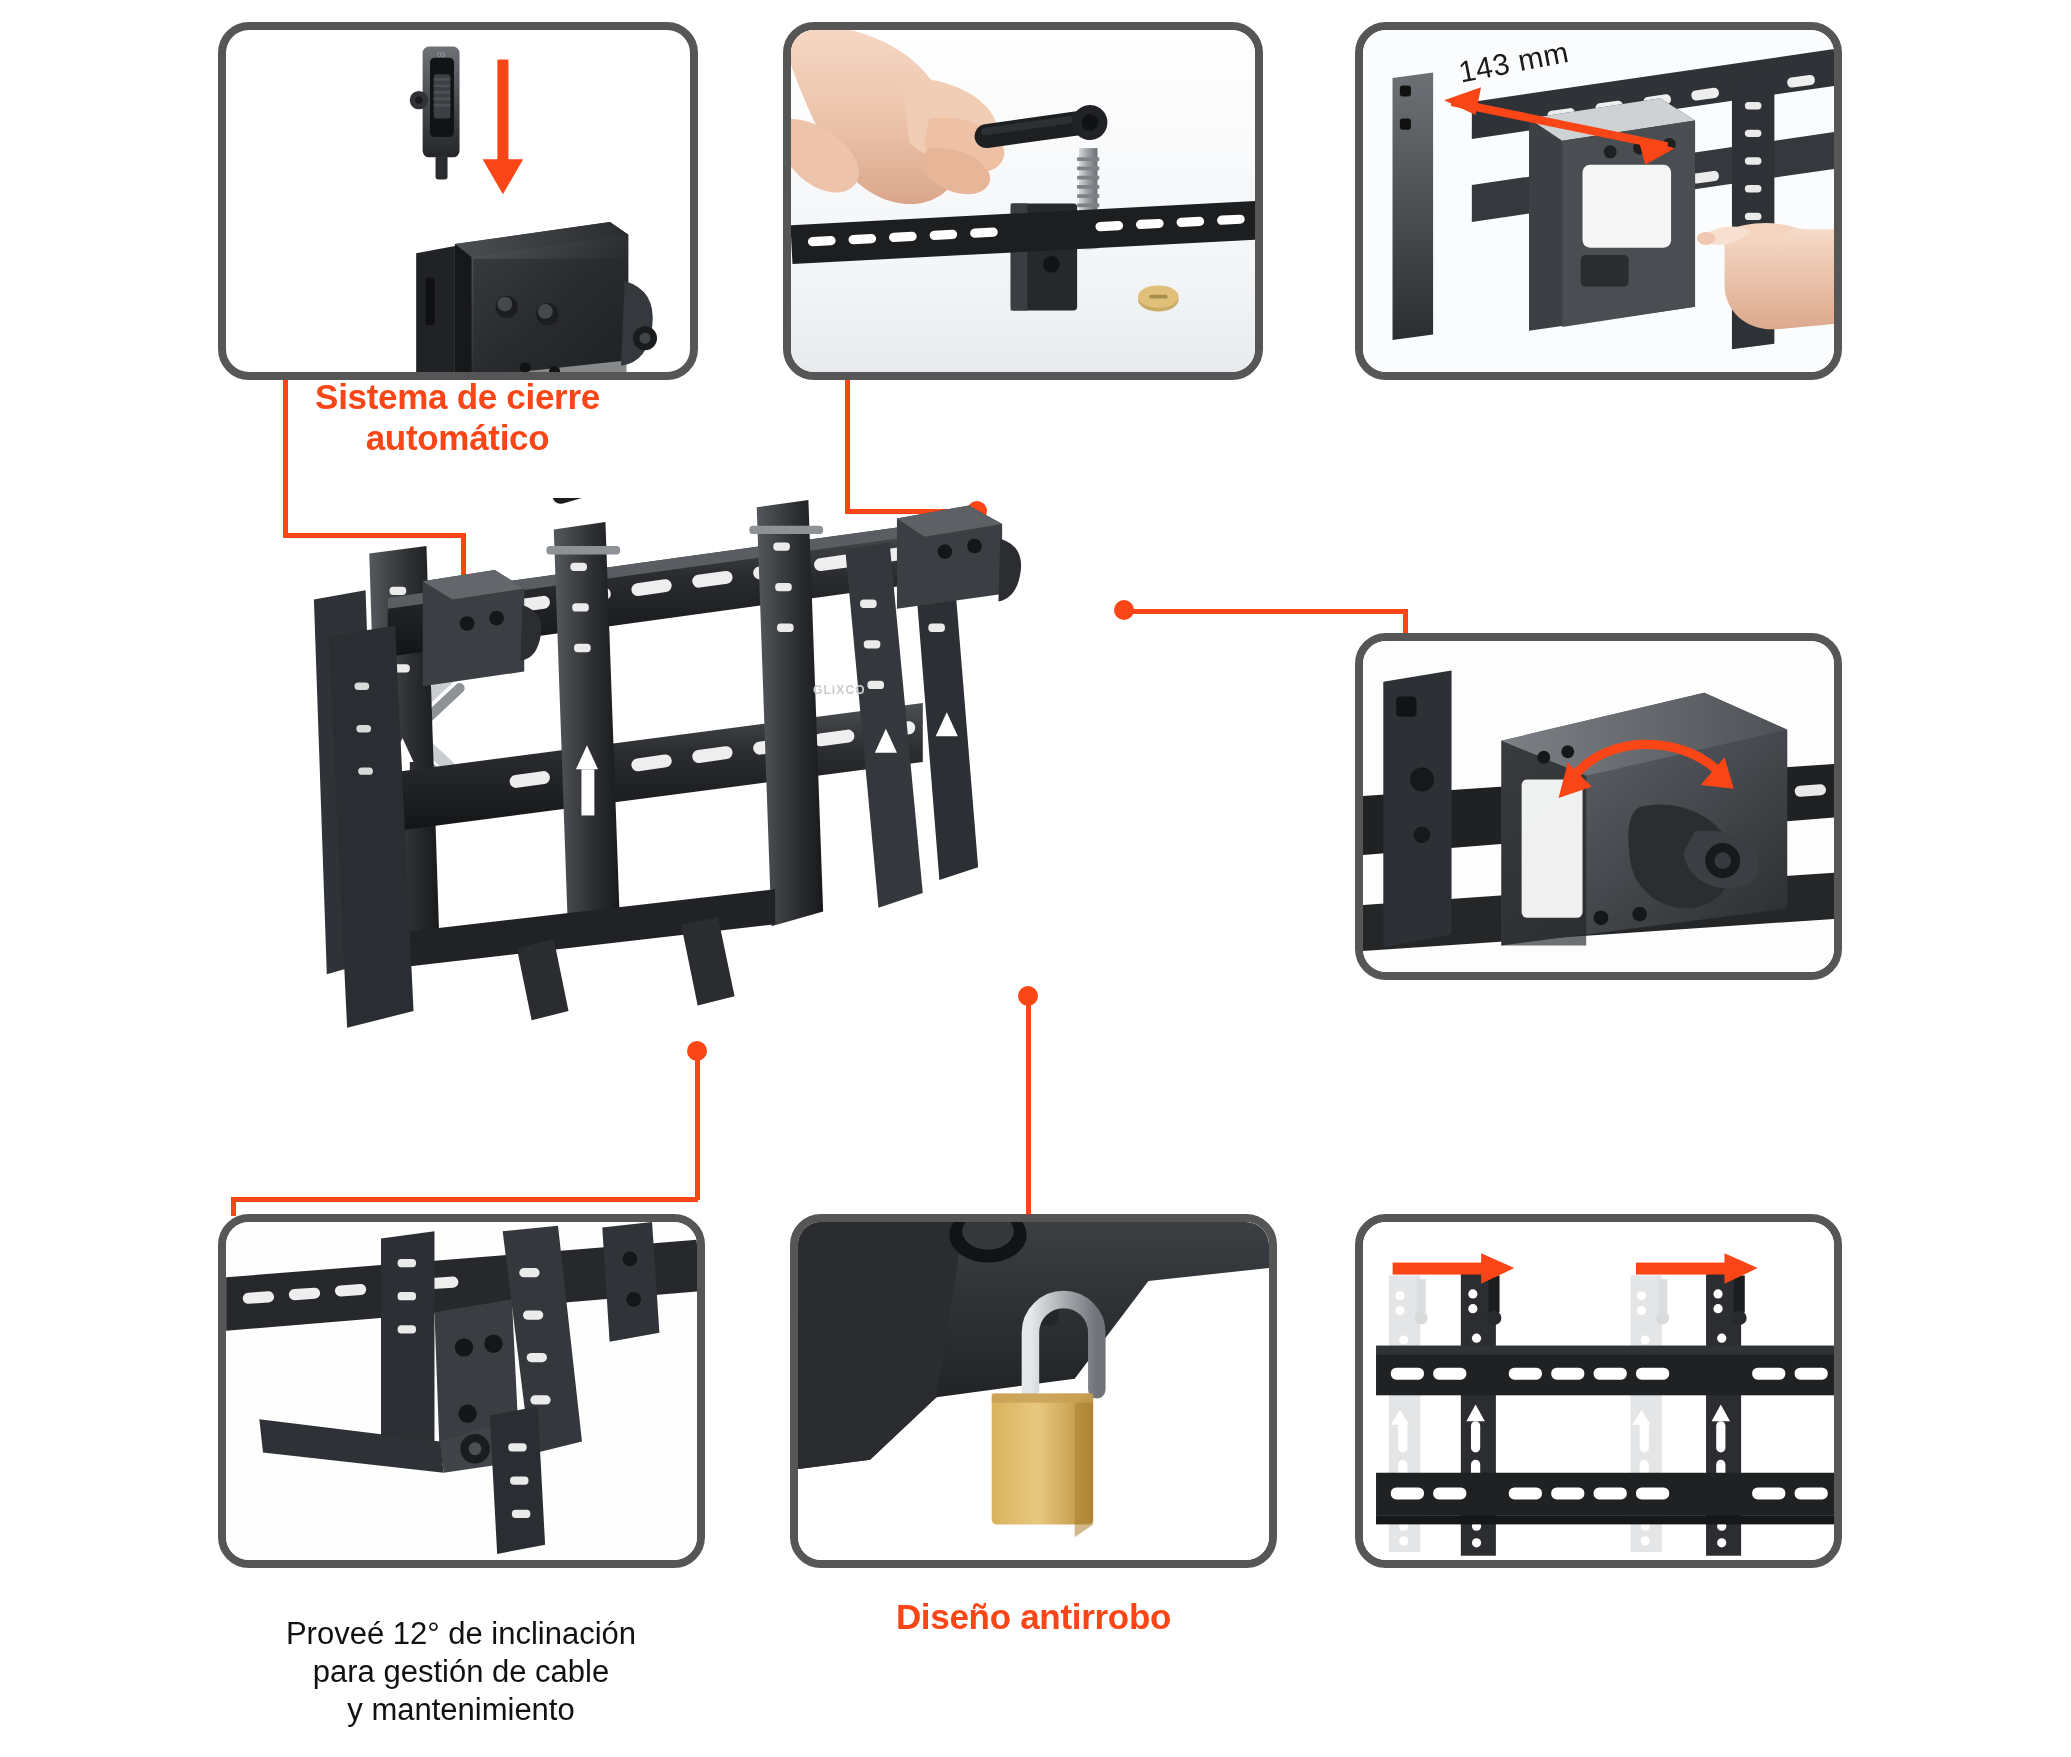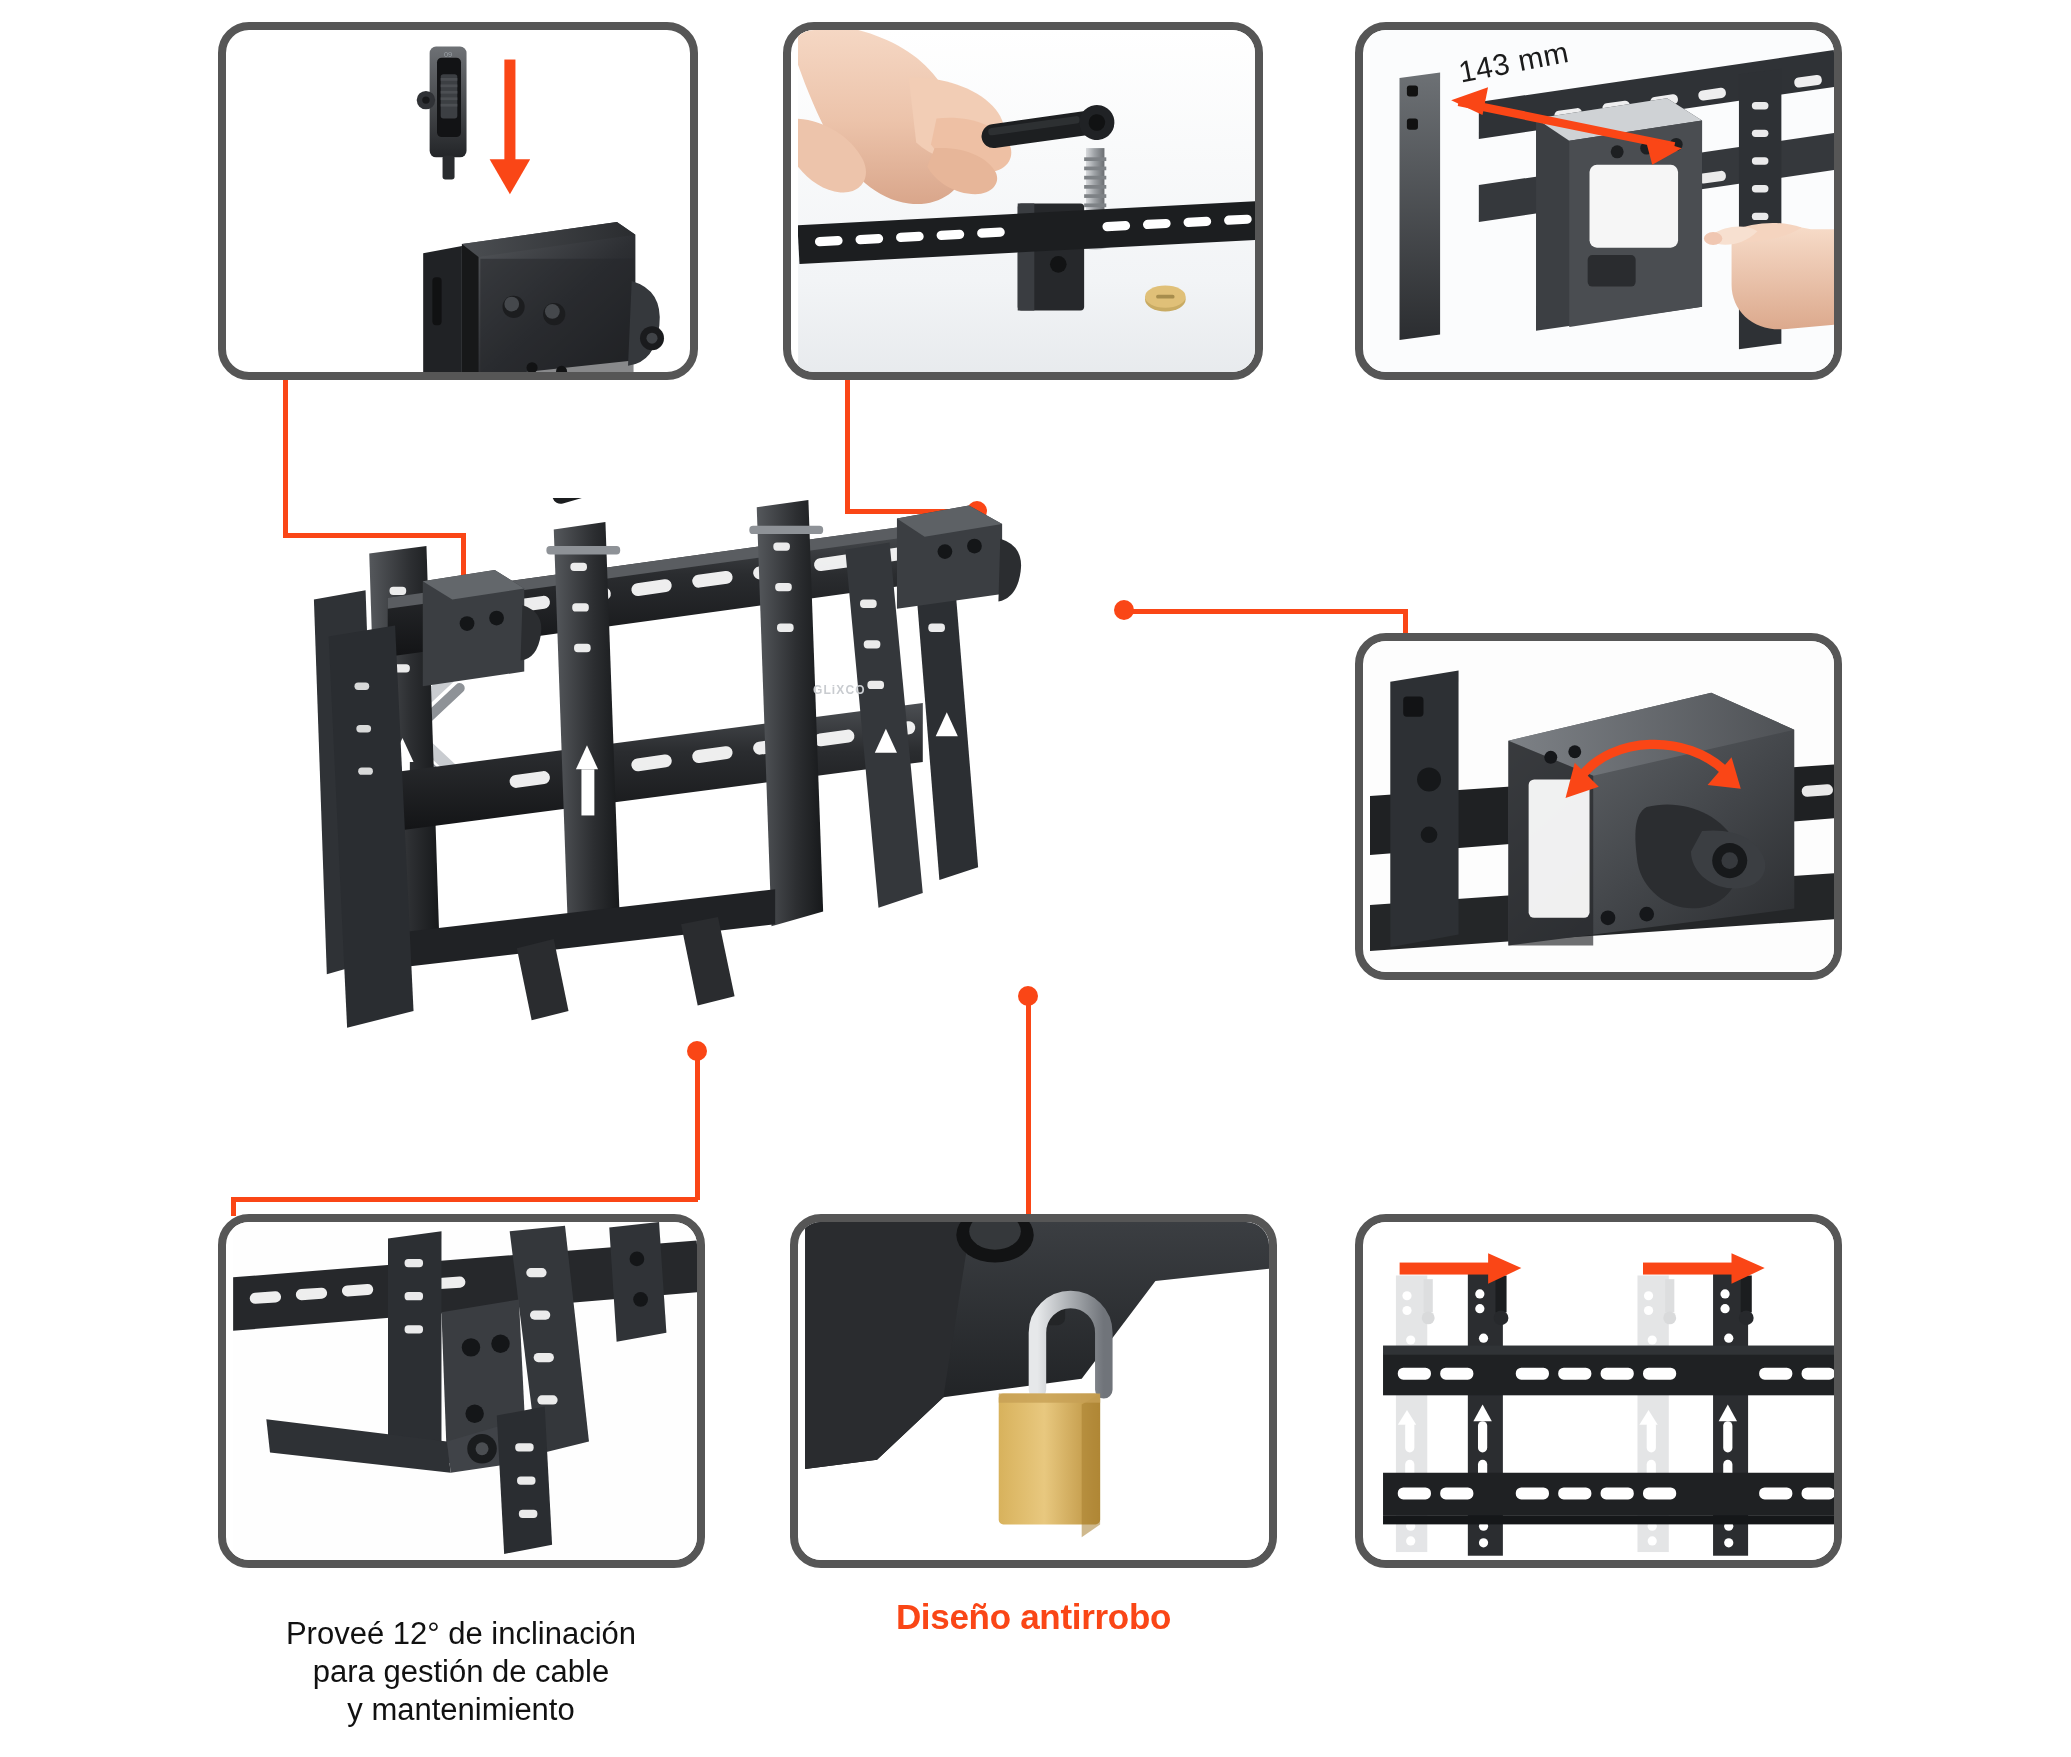--- a/index.html
+++ b/index.html
@@ -30,21 +30,20 @@
     box-sizing: border-box;
     border: 8.3px solid #565656;
     border-radius: 31px;
     background: #ffffff;
     overflow: hidden;
   }
   .panel-inner {
     position: absolute;
     left: 0; top: 0; right: 0; bottom: 0;
     overflow: hidden;
-    padding-left: 7px;
   }
 
   
   .caption {
     position: absolute;
     text-align: center;
     color: #FA4616;
     font-weight: bold;
     line-height: 1.16;
     letter-spacing: -0.3px;
@@ -187,20 +186,22 @@
           <path d="M236 64 q34 10 30 48 q-4 40 -34 44 z" fill="#35383c"></path>
           <circle cx="258" cy="126" r="13" fill="#1a1b1d"></circle>
           <circle cx="258" cy="126" r="6" fill="#404347"></circle>
 
           <path d="M10 34 l42 -8 v150 l-42 10 z" fill="#202225"></path>
           <rect x="20" y="60" width="10" height="52" rx="4" fill="#101112"></rect>
         </g>
       </svg>
     </div>
   </div>
+  <div class="caption t1" style="left:236px; top:377px; width:443px;">Sistema de cierre
+automático</div>
 
   <div class="panel" style="left:783px; top:22px; width:480px; height:358px;">
     <div class="panel-inner">
       <svg width="480" height="358" viewBox="0 0 520 388" aria-hidden="true">
         <defs>
           <linearGradient id="skin" x1="0" y1="0" x2="0" y2="1">
             <stop offset="0%" stop-color="#f6d9c6"></stop>
             <stop offset="55%" stop-color="#ecc3aa"></stop>
             <stop offset="100%" stop-color="#d9a68b"></stop>
           </linearGradient>

